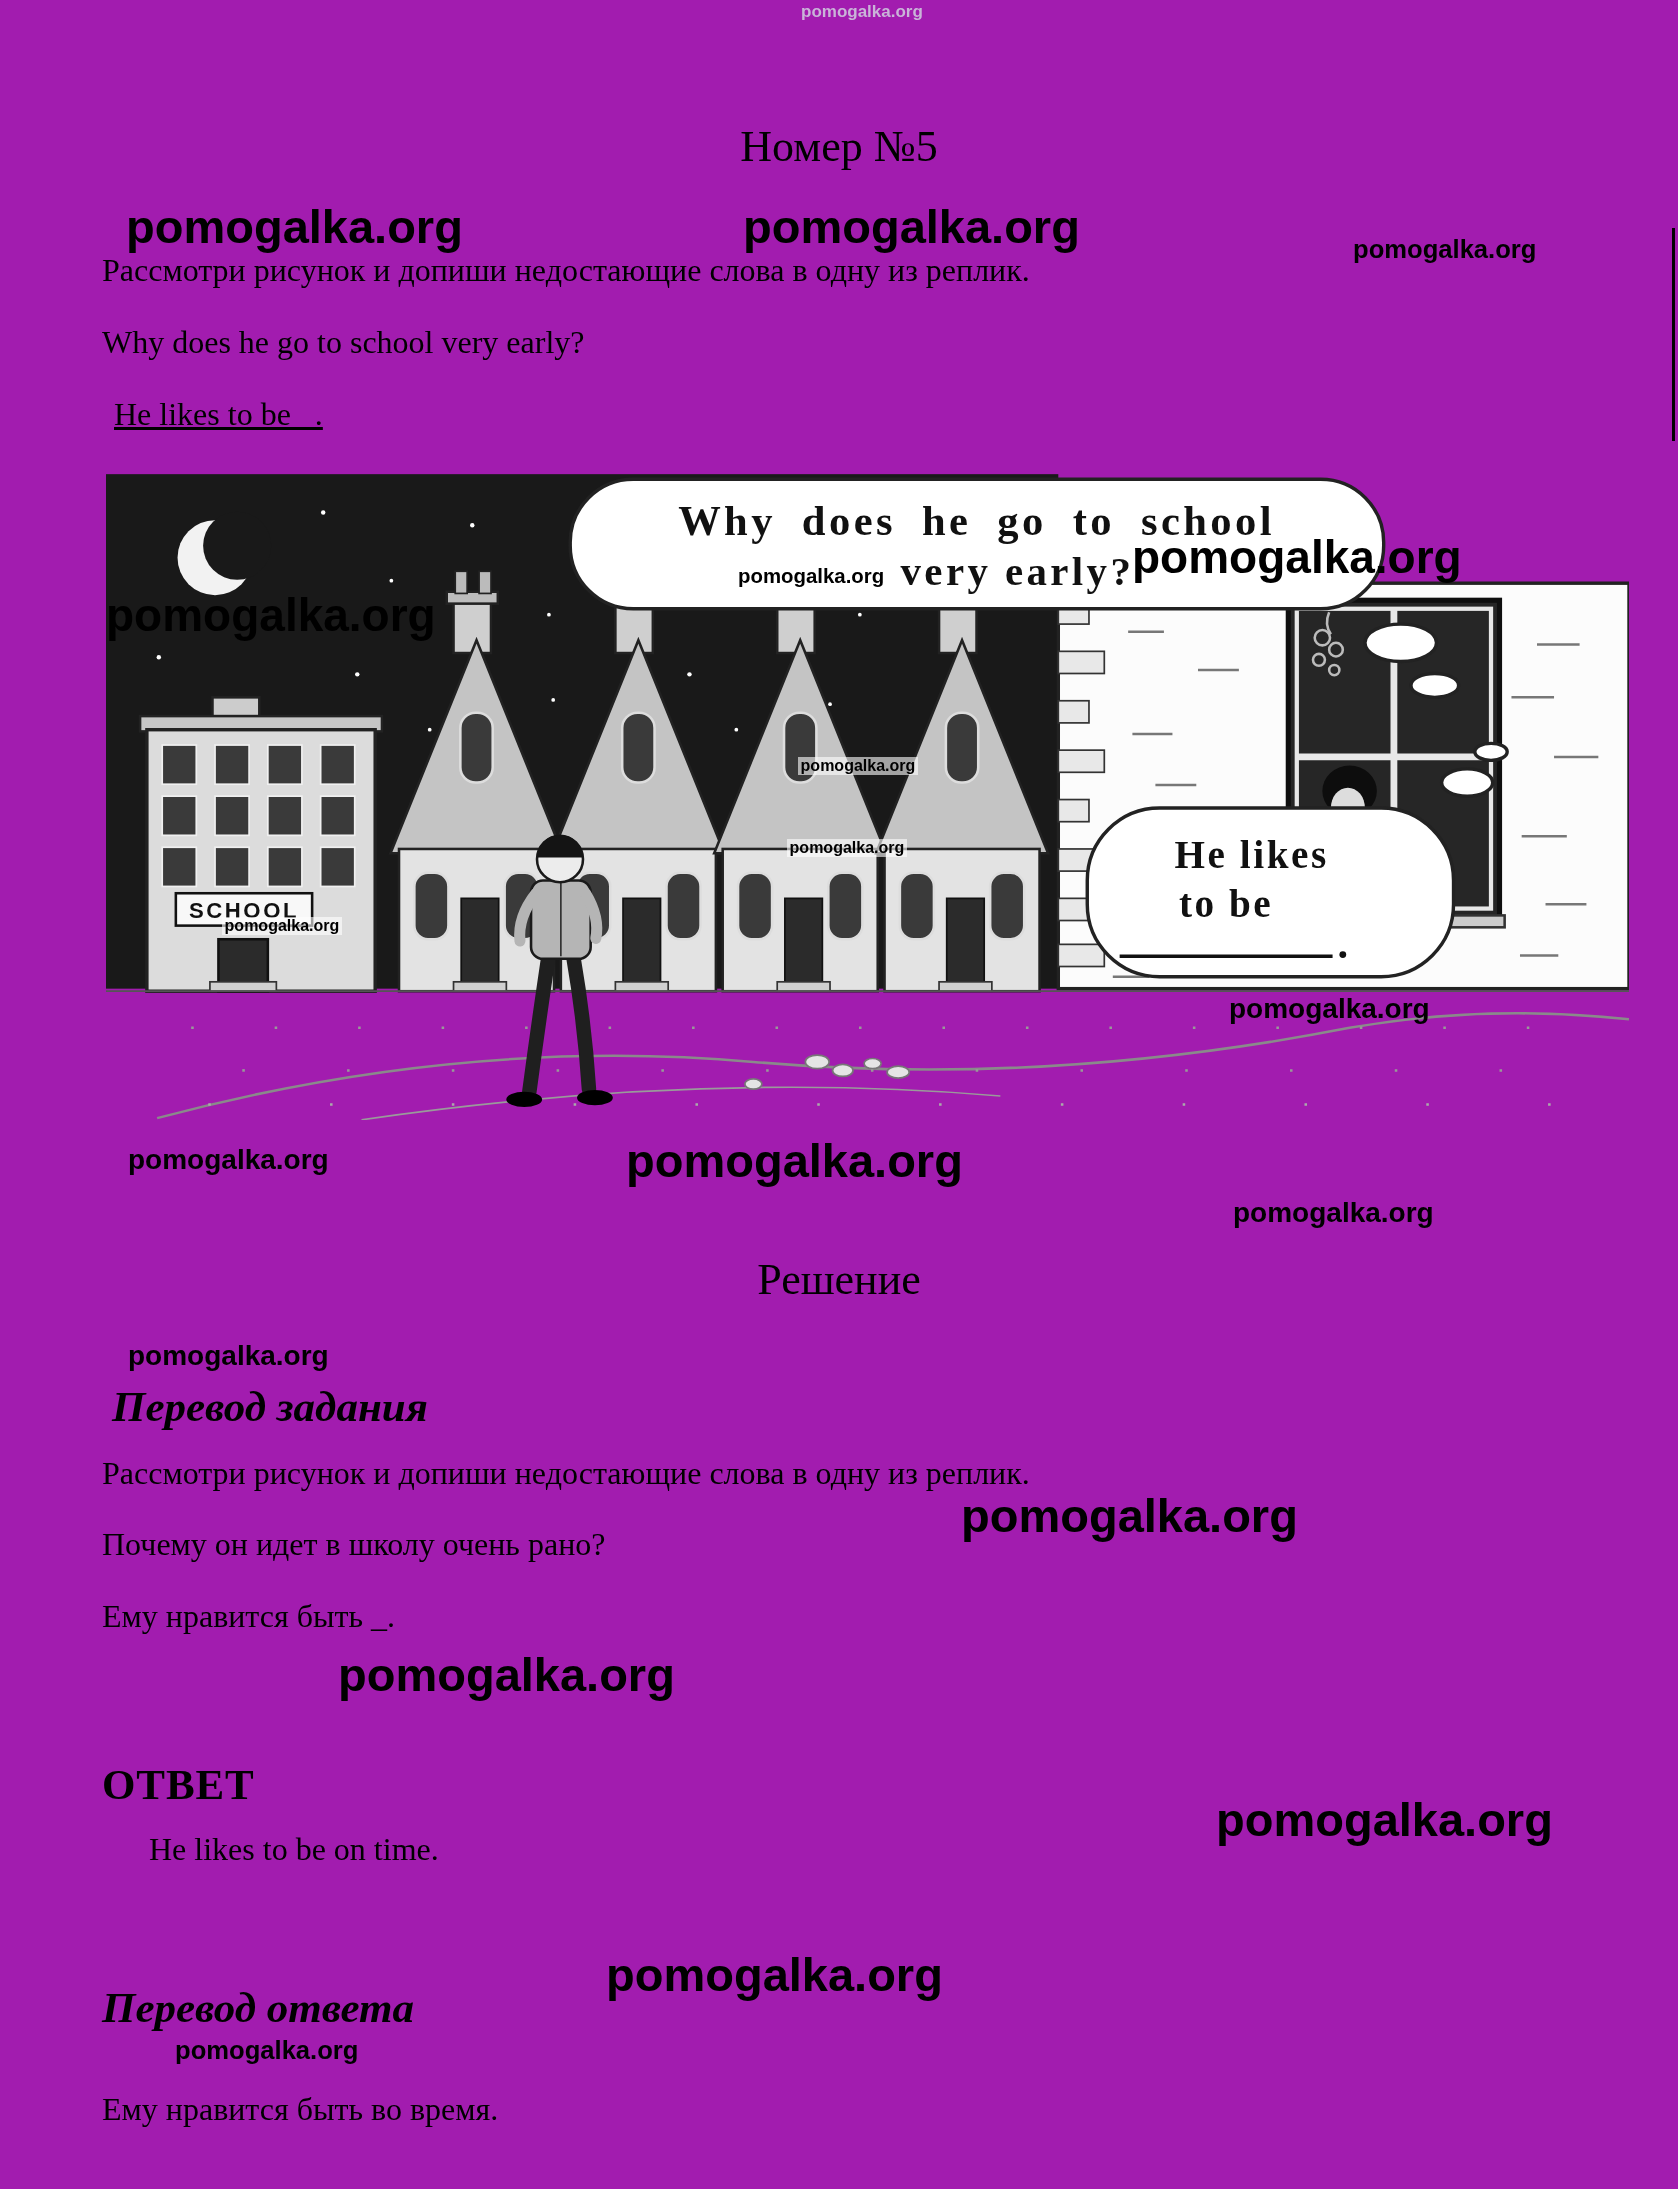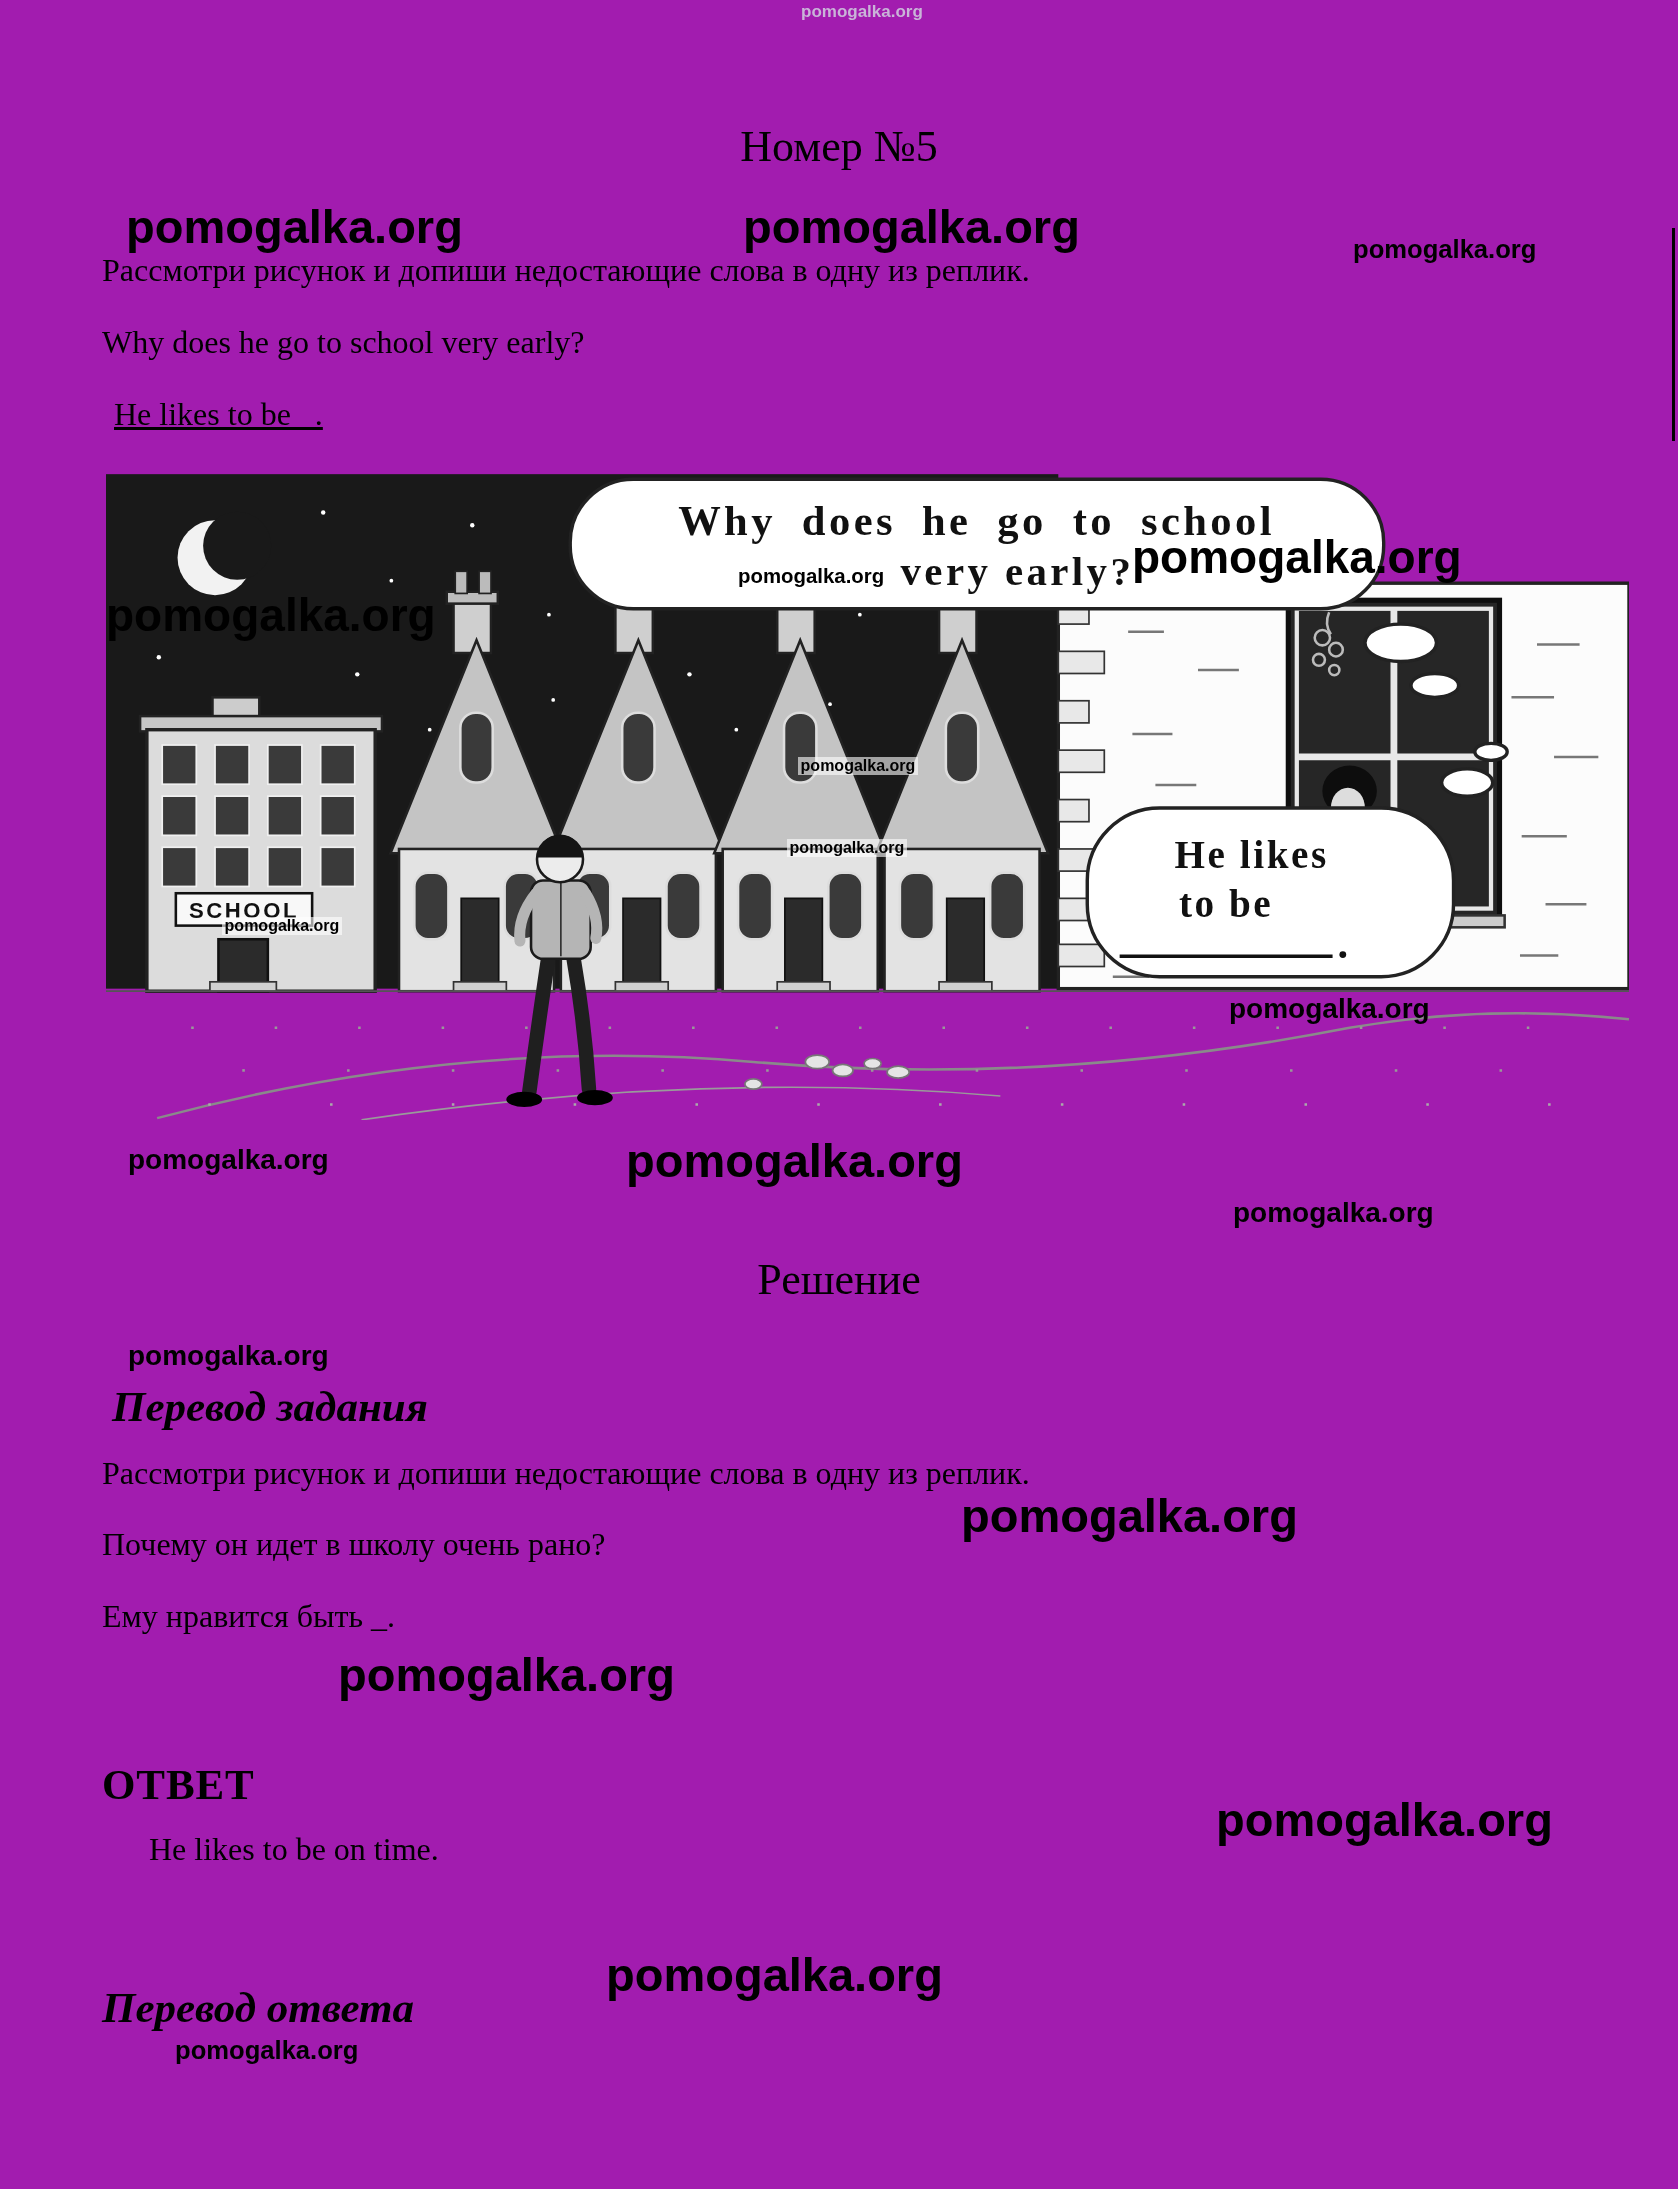--- a/index.html
+++ b/index.html
@@ -247,15 +247,16 @@
   <div class="wm wm-xl" style="left:1216px;top:1796px;">pomogalka.org</div>
 
   <div class="abs body-line" style="left:102px;top:1831px;margin-left:47px;">He likes to be on time.</div>
 
   <div class="wm wm-xl" style="left:606px;top:1951px;">pomogalka.org</div>
 
   <div class="abs heading-bi" style="left:102px;top:1983px;">Перевод ответа</div>
 
   <div class="wm wm-sm" style="left:175px;top:2038px;">pomogalka.org</div>
 
+  <div class="abs body-line" style="left:102px;top:2091px;">Ему нравится быть во время.</div>
 
 </div>
 
 
 </body></html>

